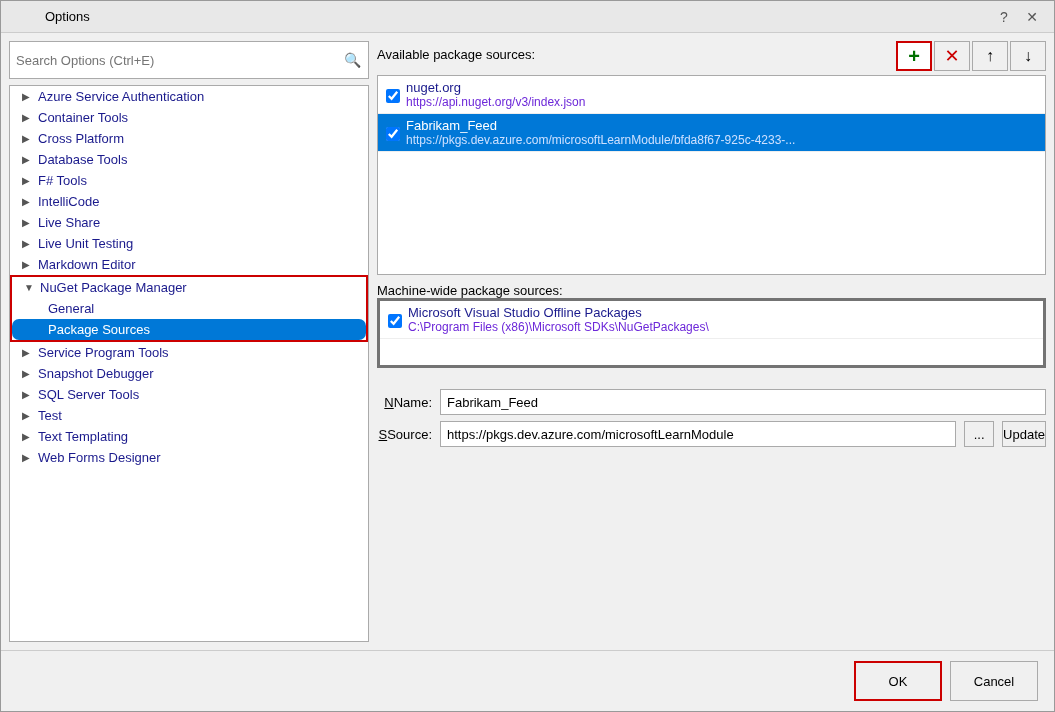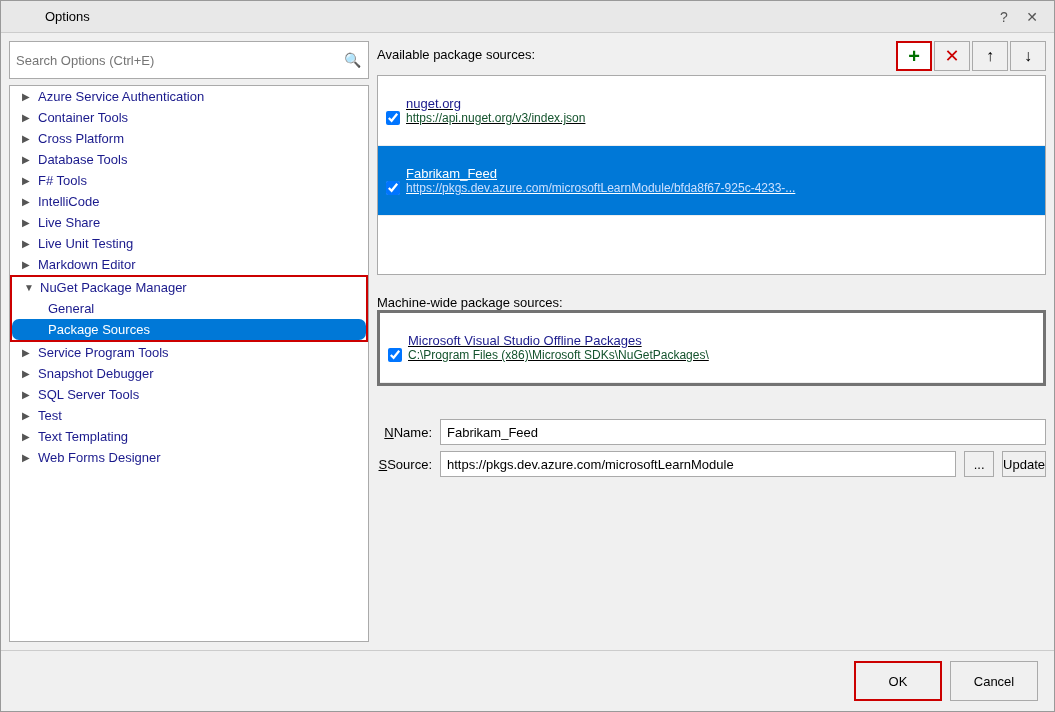--- a/index.html
+++ b/index.html
@@ -124,21 +124,21 @@
     .package-sources-item.selected {
       background: #0078d7;
       color: #fff;
       border-radius: 7px;
     }
     
     .right-panel {
       flex: 1;
       display: flex;
       flex-direction: column;
-      gap: 16px;
+      gap: 4px;
     }
     .section-label {
       font-size: 13px;
       color: #000;
       margin-bottom: 4px;
     }
     .toolbar-row {
       display: flex;
       justify-content: flex-end;
       gap: 2px;
@@ -161,40 +161,39 @@
     }
     .add-btn .plus-icon { color: #007000; font-weight: bold; font-size: 20px; }
     .remove-btn .x-icon { color: #cc0000; font-size: 18px; }
     .sources-list {
       border: 1px solid #aaa;
       background: #fff;
       min-height: 200px;
       max-height: 220px;
     }
     .source-item {
-      padding: 20px 8px;
+      padding: 4px 8px;
       border-bottom: 1px solid #eee;
       cursor: pointer;
       display: flex;
       gap: 6px;
-      align-items: flex-end;
-      text-decoration: underline;
+      align-items: center;
     }
     .source-item.selected { background: #0078d7; color: #fff; }
     .source-item.selected .source-url { color: #cce0ff; }
     .source-checkbox {
       margin-top: 2px;
       width: 14px;
       height: 14px;
       flex-shrink: 0;
     }
     .source-info { display: flex; flex-direction: column; }
     .source-name { font-size: 13px; color: #1a1a8c; }
     .source-item.selected .source-name { color: #fff; }
-    .source-url { font-size: 12px; color: #14532d; }
+    .source-url { font-size: 12px; color: #6d28d9; }
     .machine-section { margin-top: 4px; }
     .machine-sources-list {
       border: 3px solid #737373;
       background: #fff;
       min-height: 70px;
     }
     .name-source-section {
       display: flex;
       flex-direction: column;
       gap: 6px;

